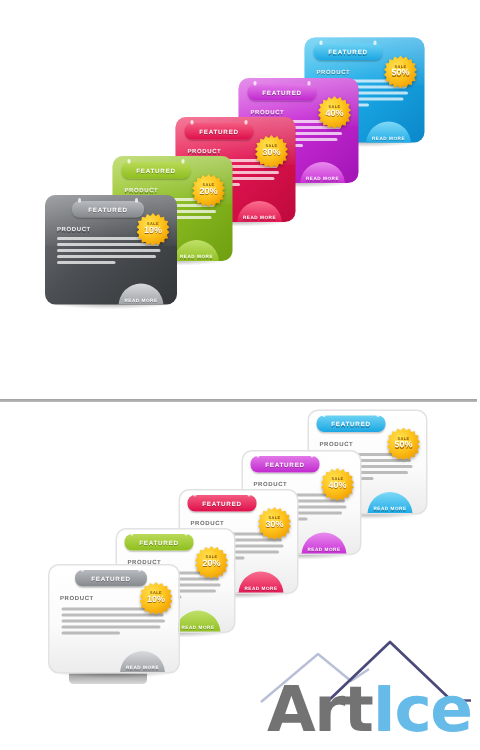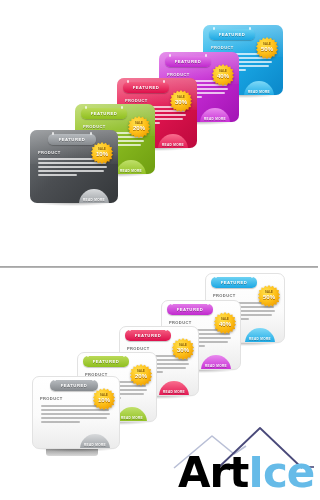--- a/index.html
+++ b/index.html
@@ -158,21 +158,21 @@
   }
 
   
   #logo{position:absolute;left:172px;top:424px;width:146px;height:72px;}
   #logo svg{display:block;}
   .logo-word{position:absolute;left:6px;top:26px;width:140px;}
   .logo-text{
     font-family:"DejaVu Sans","Liberation Sans",sans-serif;
     font-size:42px;font-weight:bold;line-height:46px;letter-spacing:-1px;
   }
-  .logo-art{color:#000000;}
+  .logo-art{color:#737373;}
   .logo-ice{color:#66bbe8;}
 </style>
 </head>
 <body>
 
 <div id="stage">
 
   <div class="panel" id="panel-top">
 
     <div class="card" style="left:203px;top:25px;">

